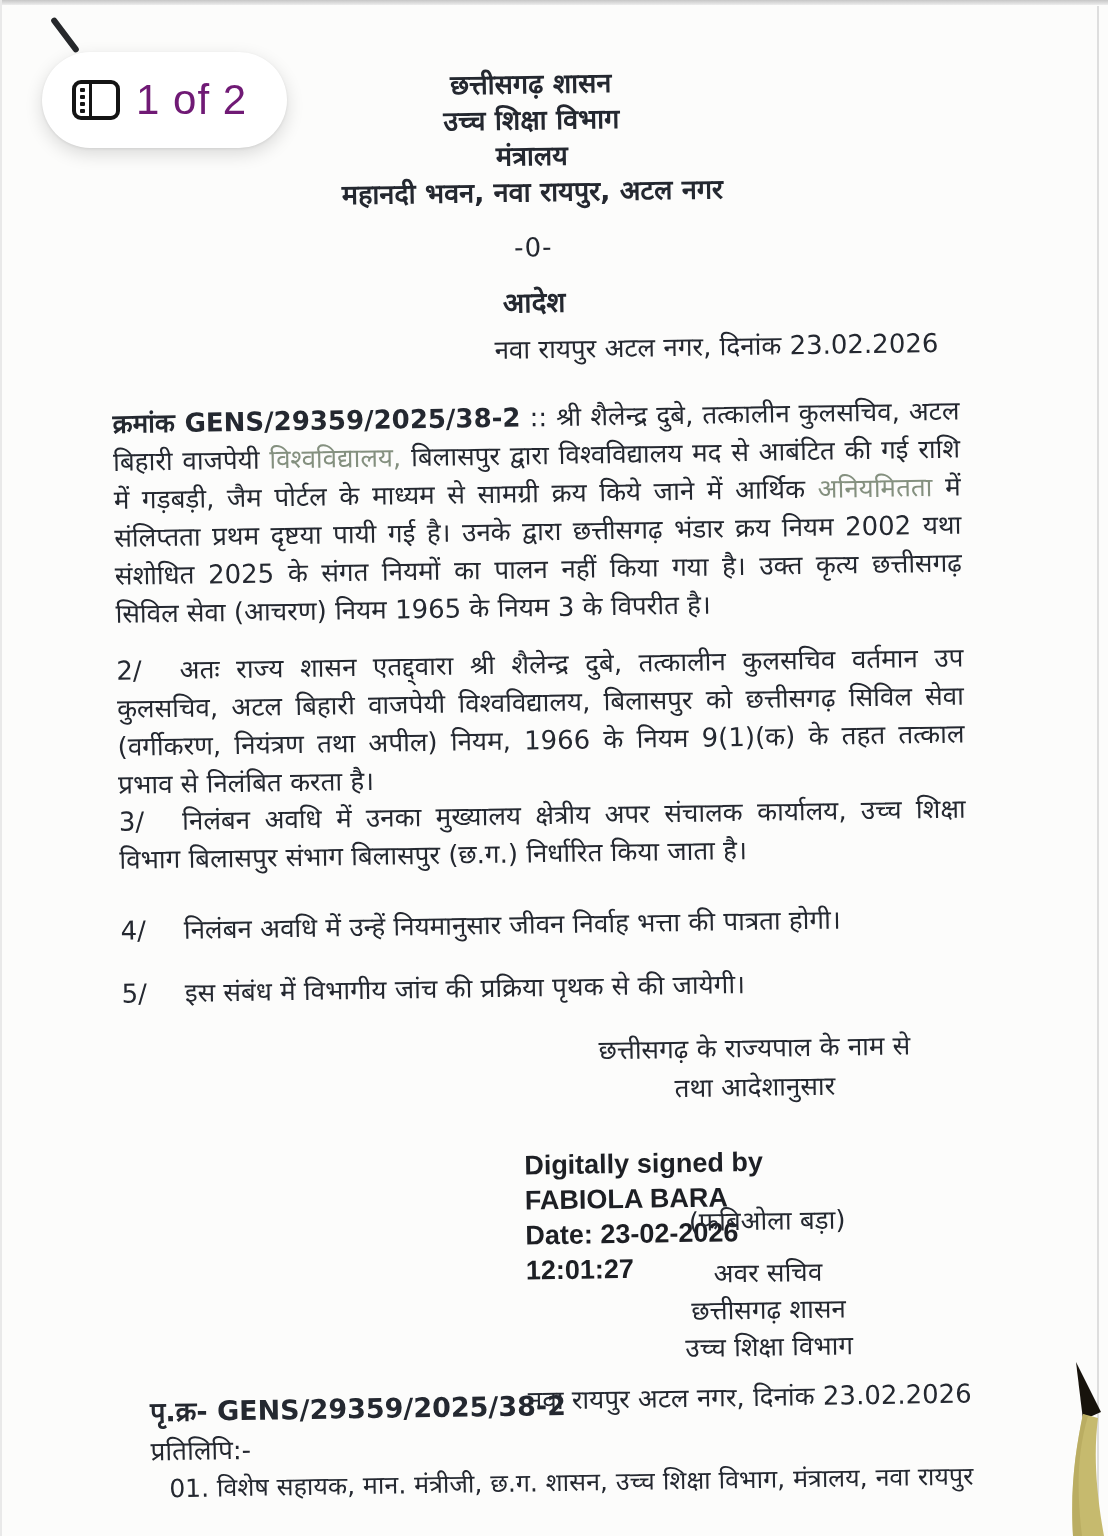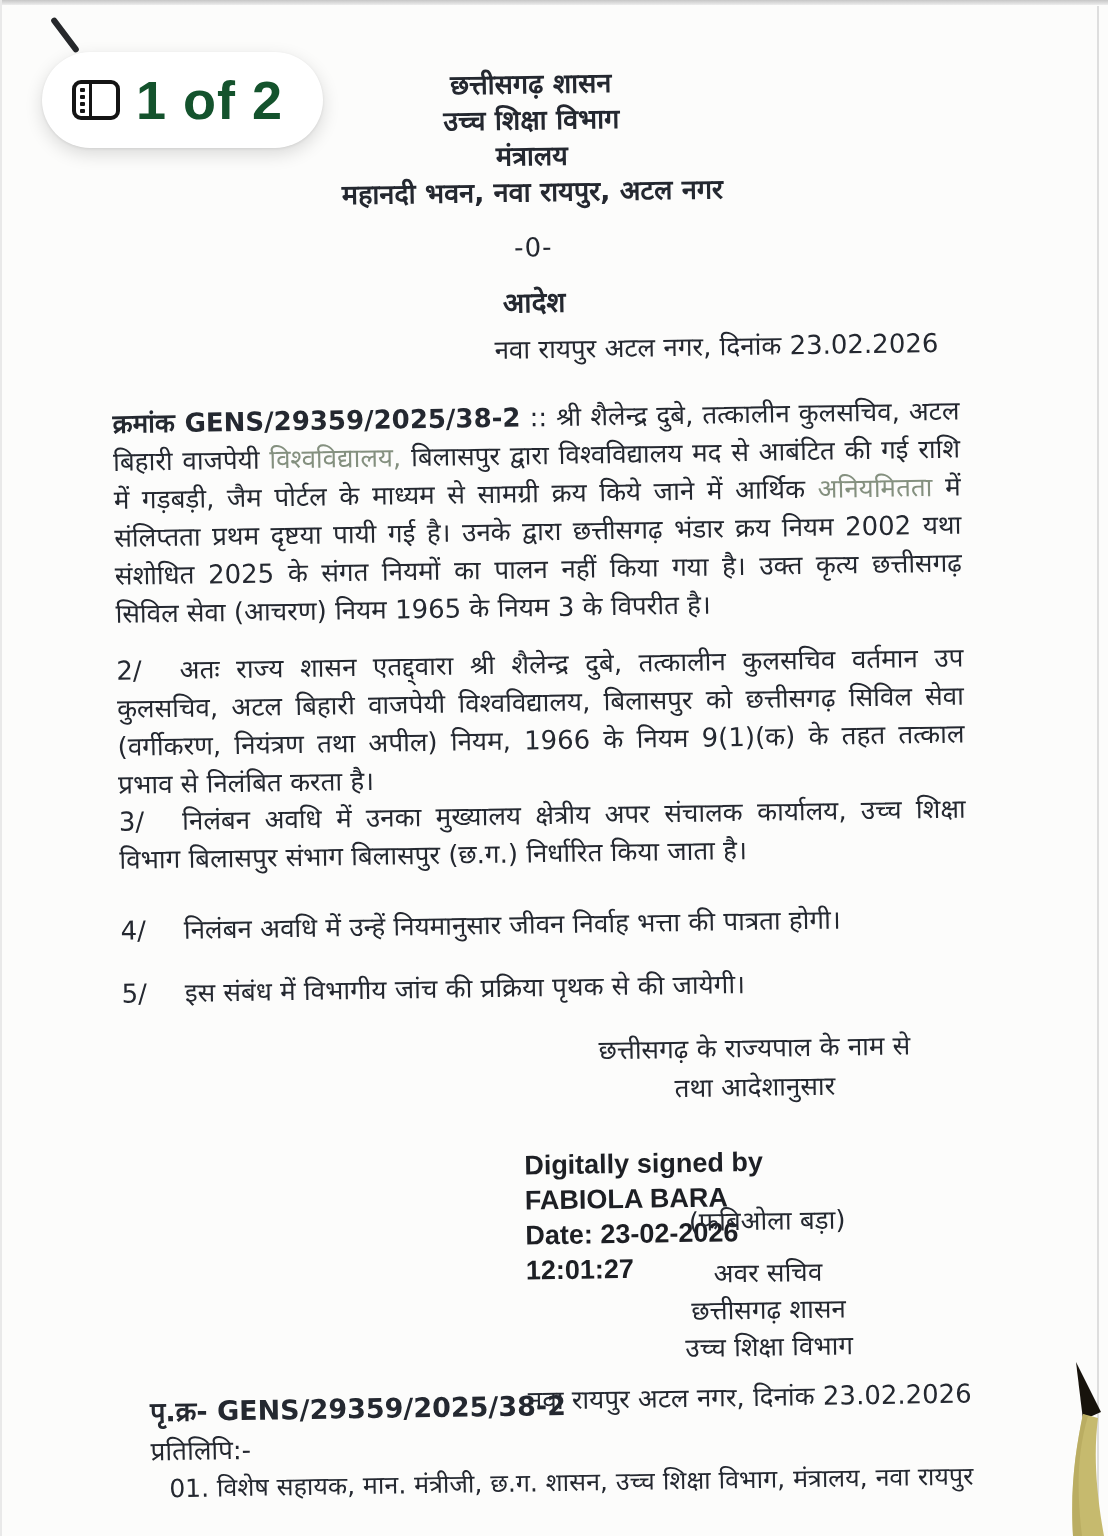--- a/index.html
+++ b/index.html
@@ -16,21 +16,21 @@
   .right-line{position:absolute;left:1097px;top:6px;width:2px;height:1530px;background:#dedede;}
   .pen-mark{position:absolute;left:62px;top:14px;width:6px;height:42px;background:#26282b;
     border-radius:3px;transform:rotate(-37deg);}
   .curl-svg{position:absolute;left:1038px;top:1354px;}
   
   .pill{
     position:absolute;left:42px;top:52px;height:96px;padding:0 40px 0 30px;
     background:#ffffff;border-radius:50px;display:flex;align-items:center;gap:16px;
     box-shadow:0 6px 18px rgba(0,0,0,0.14),0 1px 3px rgba(0,0,0,0.08);
   }
-  .pill-text{font-size:54px;font-weight:bold;color:#14532d;letter-spacing:1px;
+  .pill-text{font-size:42px;font-weight:normal;color:#701a75;letter-spacing:1px;
     font-family:"Liberation Sans",sans-serif;}
   .pages-icon{position:relative;width:48px;height:40px;border:4px solid #141414;border-radius:9px;box-sizing:border-box;}
   .pages-icon .divider{position:absolute;left:13px;top:0;width:3px;height:100%;background:#141414;}
   .pages-icon .dots{position:absolute;left:4px;top:4px;width:5px;height:4px;background:#141414;border-radius:1px;
     box-shadow:0 7px 0 #141414,0 14px 0 #141414,0 21px 0 #141414;}
   
   .doc{position:absolute;left:0;top:0;width:1108px;height:1536px;transform:rotate(-0.9deg);}
   .center-col{position:absolute;left:118px;width:847px;text-align:center;}
   .hdr{font-size:27px;line-height:36px;font-weight:600;}
   .sep0{position:absolute;left:118px;width:847px;top:232px;text-align:center;font-size:26px;letter-spacing:1px;}

